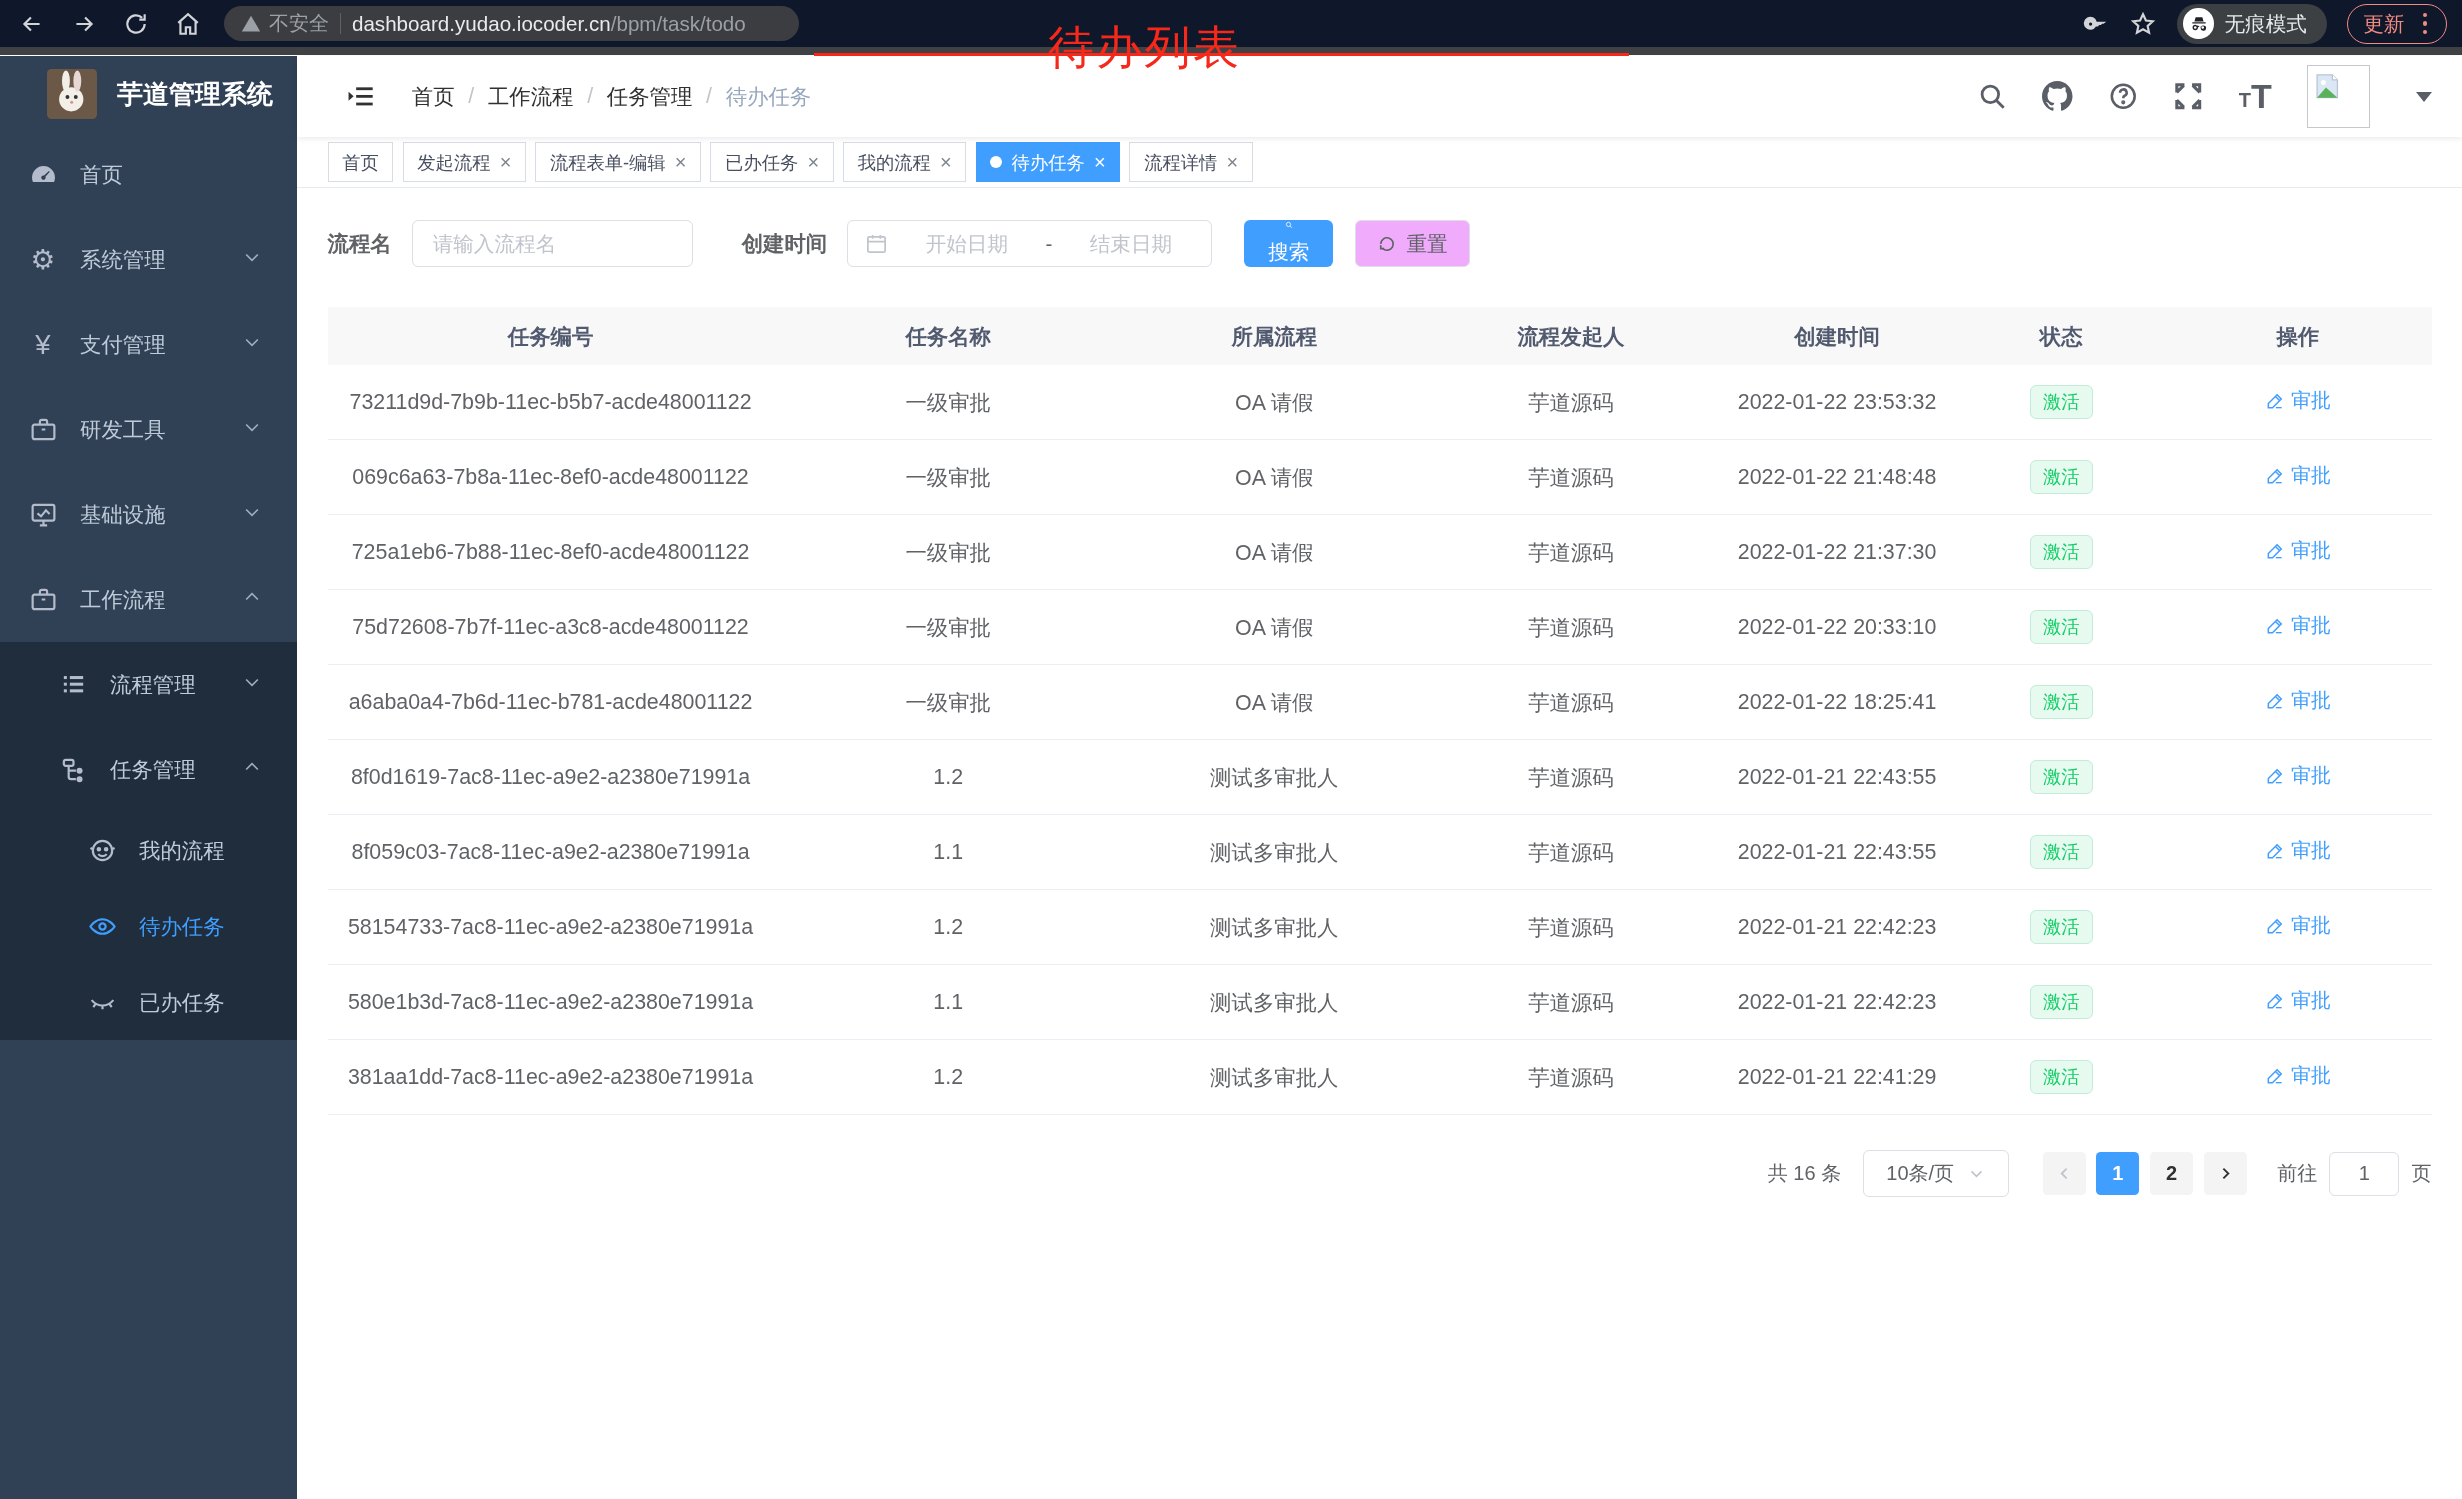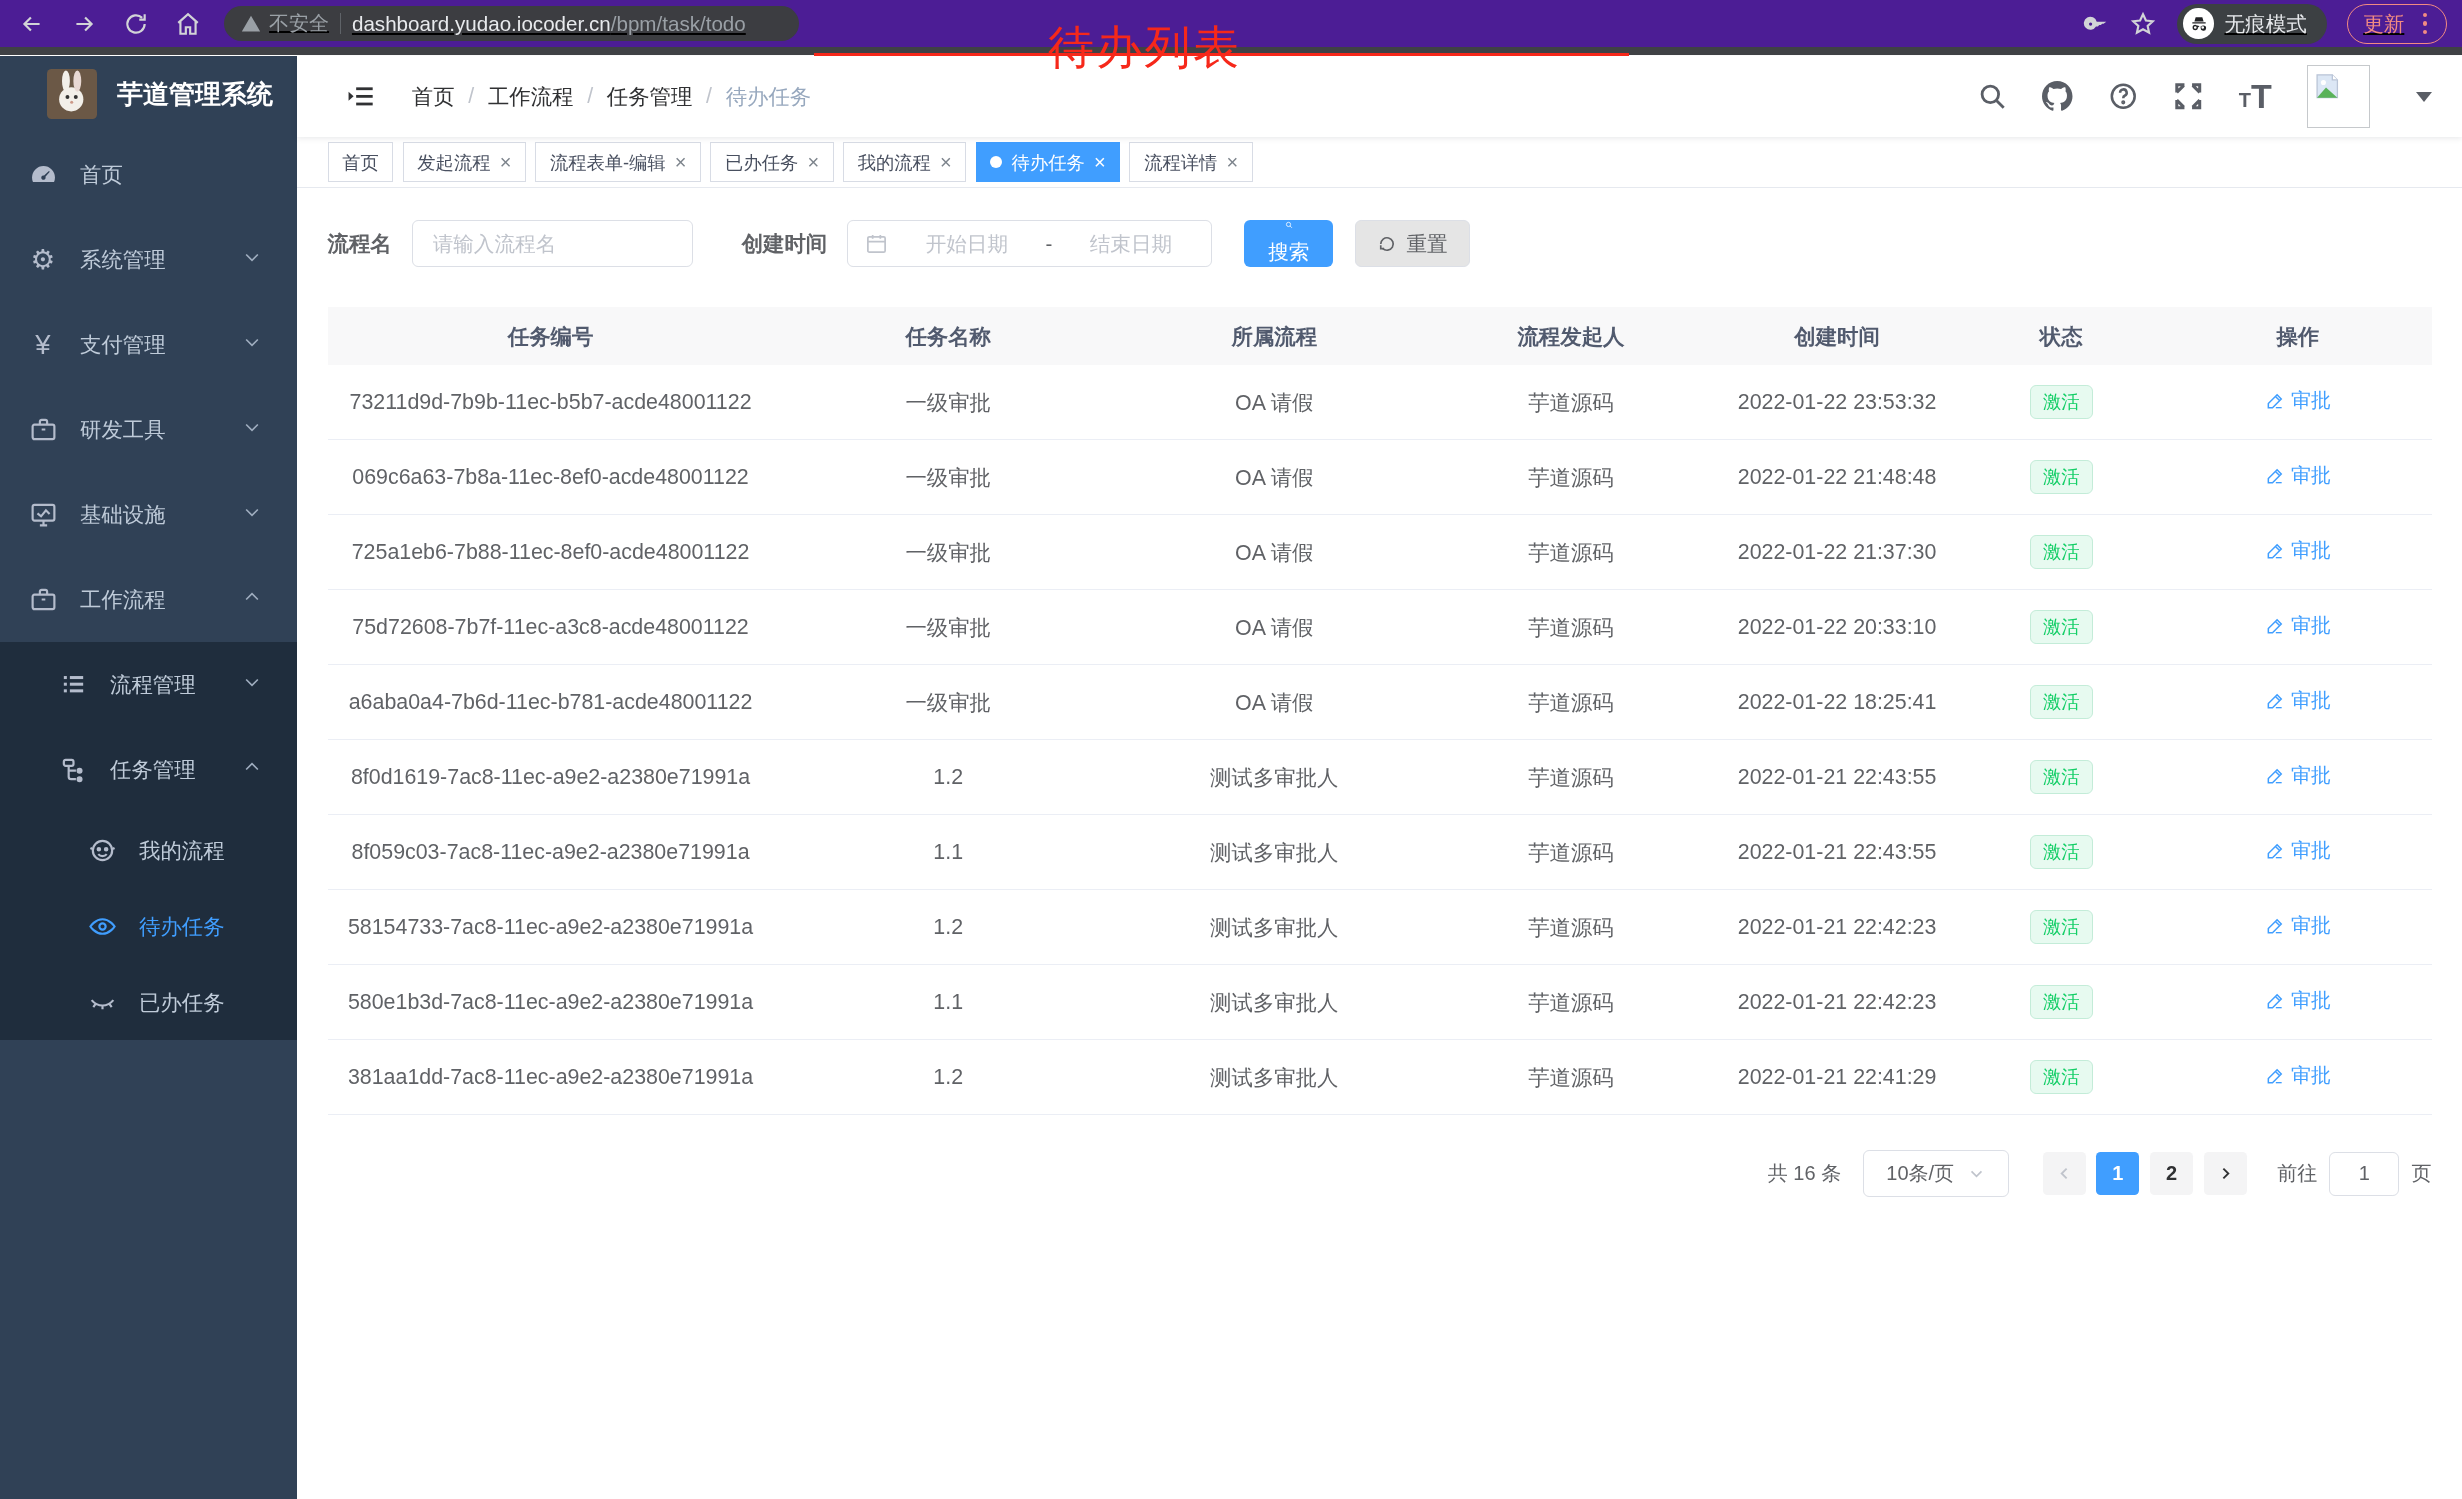--- a/index.html
+++ b/index.html
@@ -1,22 +1,22 @@
 <!DOCTYPE html>
 <html style="font-size:12.2px"><head>
 <meta charset="utf-8">
 <style>
   * { margin:0; padding:0; box-sizing:border-box; }
   html,body { width:2462px; height:1500px; overflow:hidden; background:#fff;
     font-family:"Liberation Sans","DejaVu Sans",sans-serif; }
   .stage { position:relative; width:2462px; height:1500px; }
 
   
-  .chrome { position:absolute; top:0; left:0; width:100%; height:47px; background:#4c1d95;
-    display:flex; align-items:center; z-index:40;text-decoration:underline; }
+  .chrome { position:absolute; top:0; left:0; width:100%; height:47px; background:#0f172a;
+    display:flex; align-items:center; z-index:40; }
   .chrome-strip { position:absolute; top:47px; left:0; width:100%; height:8.4px; background:#3f4145; z-index:40; }
   .chrome-nav { display:flex; align-items:center; gap:24.4px; padding-left:18.3px; }
   .cicon { width:27.5px; height:27.5px; display:flex; align-items:center; justify-content:center; color:#d2d4d7; }
   .cicon svg { width:26px; height:26px; }
   .url-pill { margin-left:23px; width:575px; height:35px; border-radius:18.3px; background:#3c3d41;
     display:flex; align-items:center; padding:0 17px; gap:10.7px; }
   .url-sec { color:#9aa0a6; font-size:20px; display:flex; align-items:center; gap:7.6px; }
   .url-div { width:1.5px; height:21.4px; background:#5f6368; }
   .url-text { font-size:20.6px; color:#e8eaed; white-space:nowrap; }
   .url-text .dim { color:#9aa0a6; }
@@ -104,21 +104,21 @@
   .f-label2 { margin-left:49px; }
   .date-box { margin-left:20px; width:365px; height:47px; border:1.5px solid #dcdfe6; border-radius:6.1px;
     display:flex; align-items:center; padding:0 17px; gap:15.3px; }
   .date-box svg { width:23px; height:23px; color:#c0c4cc; flex-shrink:0; }
   .d-ph { color:#c0c4cc; font-size:20.6px; flex:1; text-align:center; white-space:nowrap; }
   .d-sep { color:#606266; font-size:20.6px; }
   .btn { height:47px; display:flex; align-items:center; gap:9.2px; border-radius:6.1px;
     font-size:20.6px; cursor:pointer; border:1.5px solid transparent; }
   .btn svg { width:20px; height:20px; }
   .btn-primary { margin-left:32px; background:#409eff; color:#fff; padding:0 23px;flex-direction:column; }
-  .btn-plain { margin-left:21.4px; background:#e5e5e5; color:#606266; border-color:#dcdfe6; padding:0 21.4px; }
+  .btn-plain { margin-left:21.4px; background:#f0abfc; color:#606266; border-color:#dcdfe6; padding:0 21.4px; }
 
   
   .table { margin-top:40px; }
   .tr { display:grid; grid-template-columns:21.2% 16.6% 14.4% 13.8% 11.5% 9.8% 12.7%; align-items:center; }
   .thead { height:58px; background:#f8f8f9; color:#515a6e; font-weight:700; font-size:21.4px; }
   .th,.td { text-align:center; padding:0 7.6px; overflow:hidden; white-space:nowrap; }
   .tbody .tr { height:75px; border-bottom:1.5px solid #ebeef5; font-size:21.4px; color:#606266; }
   .badge { display:inline-block; padding:6.9px 12.2px; background:#e7faf0; border:1.5px solid #c3ecd8;
     border-radius:6.1px; color:#13ce66; font-size:18.3px; line-height:1; }
   .action { display:inline-flex; align-items:center; gap:6.1px; color:#409eff; font-size:20px; cursor:pointer; }

